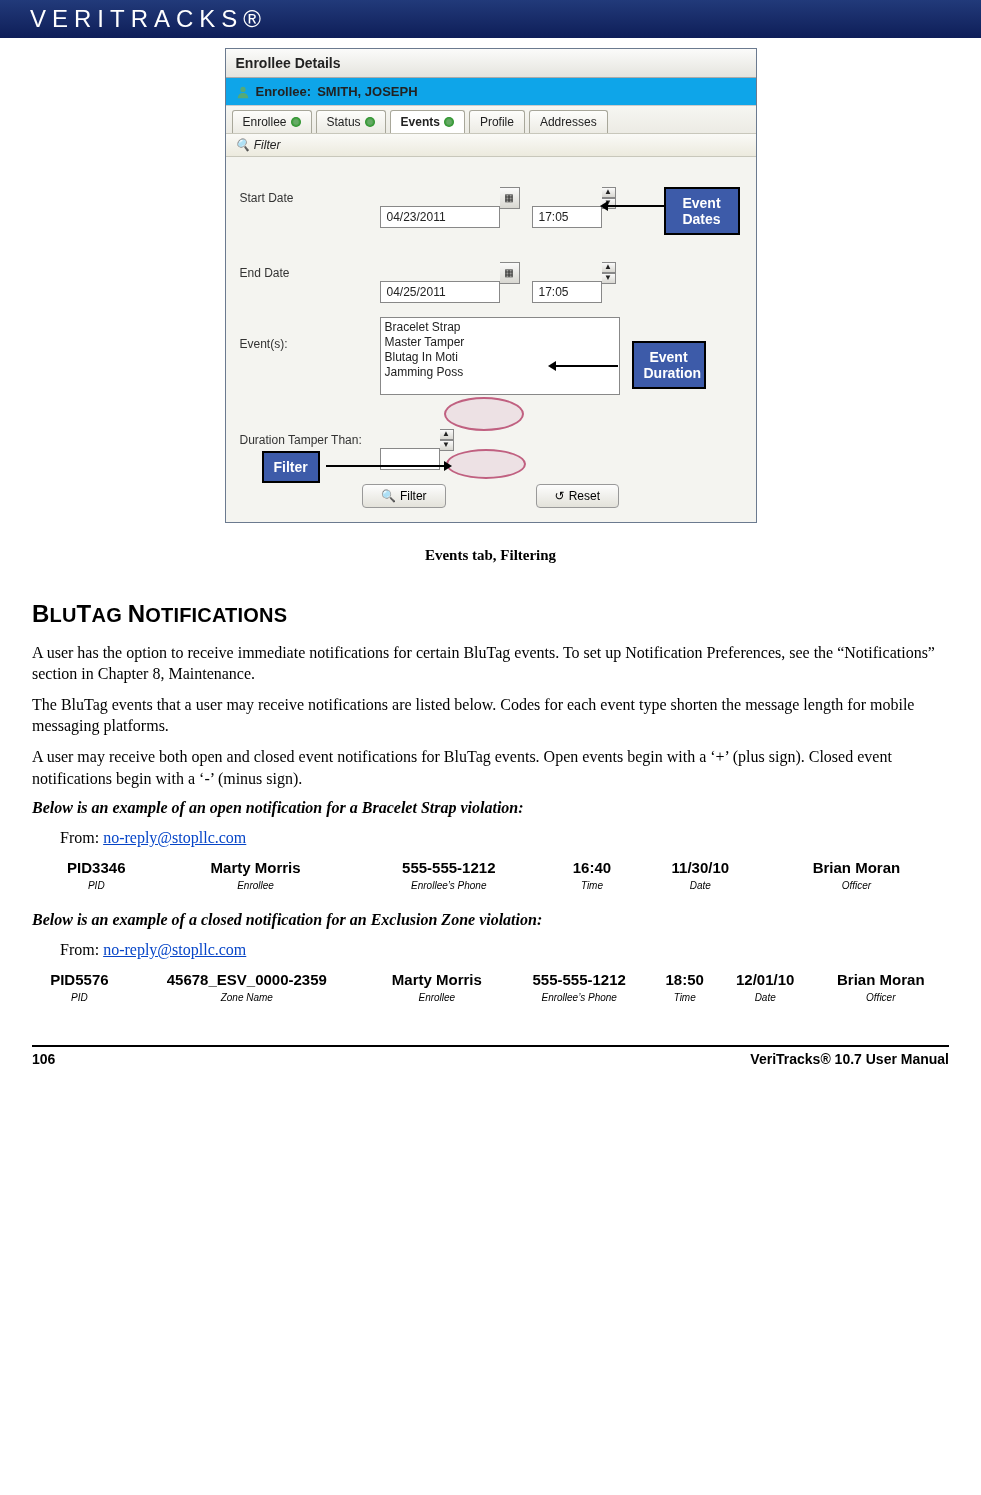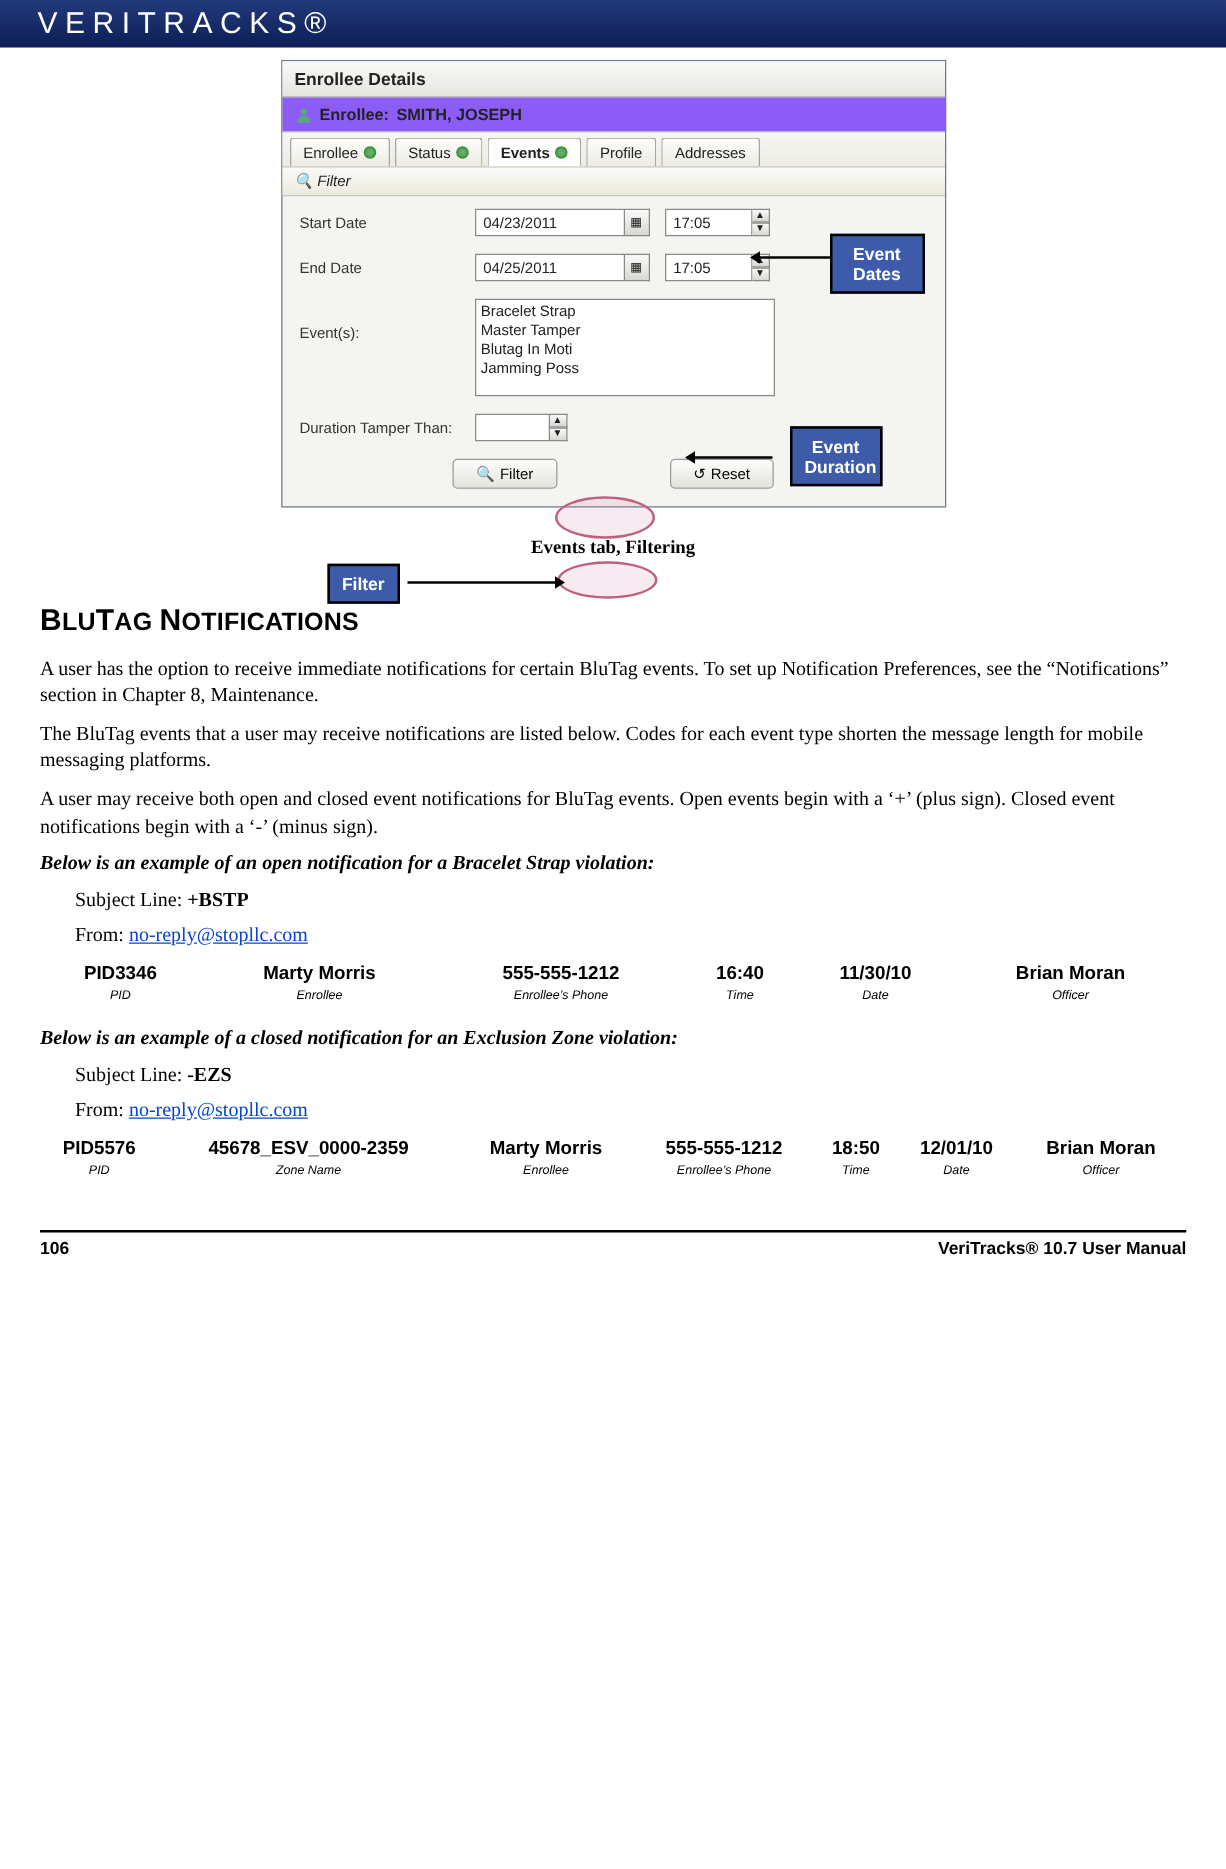--- a/index.html
+++ b/index.html
@@ -3,30 +3,30 @@
 <meta charset="utf-8">
 <style>
   * { margin:0; padding:0; box-sizing:border-box; }
   body { font-family:"Times New Roman",serif; font-size:16px; color:#000; background:#fff; width:981px; }
   .page { width:981px; padding:0 32px 20px 32px; position:relative; }
   .topbar { width:981px; height:38px; background:#1a2a6c; background:linear-gradient(#223a7a,#0e1e58); display:flex; align-items:center; padding-left:30px; }
   .brand { font-family:Liberation Sans, sans-serif; font-size:24px; letter-spacing:6px; color:#fff; font-weight:400; }
   .figurewrap { text-align:center; margin-top:10px; }
   .app-window { width:532px; margin:0 auto; border:1px solid #6b7a8f; font-family:Tahoma,sans-serif; font-size:12px; color:#222; text-align:left; background:#f4f4f0; position:relative; }
   .title-row { background:linear-gradient(#fbfbfa,#e5e4de); border-bottom:1px solid #aaa; padding:6px 10px; font-weight:bold; font-size:14px; }
-  .sub-row { background:#8b5cf6; border-bottom:1px solid #ccc; padding:6px 10px; font-weight:bold; font-size:13px; display:flex; align-items:center; gap:6px;}
+  .sub-row { background:#0ea5e9; border-bottom:1px solid #ccc; padding:6px 10px; font-weight:bold; font-size:13px; display:flex; align-items:center; gap:6px;}
   .user-icon { width:14px; height:14px; display:inline-block; }
   .tabs { display:flex; gap:4px; padding:4px 6px 0 6px; background:linear-gradient(#f6f6f2,#ecebe4); }
   .tab { border:1px solid #a8a79a; border-bottom:none; padding:4px 10px 4px 10px; background:linear-gradient(#fdfdfb,#ecebe4); font-size:12px; border-radius:3px 3px 0 0; display:flex; align-items:center; gap:4px;}
   .tab.active { background:#fff; font-weight:bold; }
   .filter-head { border-top:1px solid #c8c7bb; border-bottom:1px solid #c8c7bb; background:linear-gradient(#fafaf7,#eceade); padding:4px 10px; font-style:italic; }
   .form-area { padding:10px 14px 14px 14px; }
   .form-row { display:flex; align-items:center; margin-bottom:14px; }
   .form-label { width:140px; color:#333; }
-  .input-box { border:1px solid #888; background:#fff; padding:2px 6px; height:22px; display:flex; align-items:center; font-family:Tahoma,sans-serif; font-size:12px; }
+  .input-box { border:1px solid #888; background:#fff; padding:2px 6px; height:22px; display:flex; align-items:center; font-family:Tahoma,sans-serif; font-size:12px;margin-top:39px; }
   .date-box { width:120px; }
   .cal-btn { width:20px; height:22px; border:1px solid #888; border-left:none; background:linear-gradient(#fafafa,#d8d7d1); display:inline-flex;align-items:center;justify-content:center;font-size:10px;}
   .time-box { width:70px; margin-left:12px; }
   .spinner-btn { width:14px; display:flex; flex-direction:column; }
   .spinner-btn span{height:11px;border:1px solid #888;border-left:none;background:linear-gradient(#fafafa,#d8d7d1);font-size:8px;line-height:8px;text-align:center;}
   .list-box { border:1px solid #888; background:#fff; width:240px; height:78px; overflow:hidden; padding:2px 4px; font-size:12px; line-height:15px;}
   .duration-box { width:60px; }
   .btn-row { display:flex; gap:90px; justify-content:center; margin-top:4px; }
   .win-btn { border:1px solid #999; border-radius:4px; padding:4px 18px; background:linear-gradient(#fdfdfd,#e3e2da); font-family:Tahoma,sans-serif; font-size:12px; display:flex;align-items:center;gap:4px;}
   .callout { position:absolute; background:#3d5ba9; color:#fff; font-family:Arial,sans-serif; font-size:14px; font-weight:bold; padding:6px 10px; border:2px solid #000; text-align:center; line-height:16px; z-index:5;}
@@ -163,21 +163,20 @@
     <span class="caption">Events tab, Filtering</span>
   </div>
 
   <h2 class="section"><span style="font-size:24px">B</span>LU<span style="font-size:24px">T</span>AG <span style="font-size:24px">N</span>OTIFICATIONS</h2>
 
   <p class="body">A user has the option to receive immediate notifications for certain BluTag events. To set up Notification Preferences, see the “Notifications” section in Chapter 8, Maintenance.</p>
   <p class="body">The BluTag events that a user may receive notifications are listed below. Codes for each event type shorten the message length for mobile messaging platforms.</p>
   <p class="body">A user may receive both open and closed event notifications for BluTag events. Open events begin with a ‘+’ (plus sign). Closed event notifications begin with a ‘-’ (minus sign).</p>
 
   <p class="ital">Below is an example of an open notification for a Bracelet Strap violation:</p>
-  <p class="indent"><span>Subject Line: </span><b>+BSTP</b></p>
   <p class="indent"><span>From: </span><a class="mail">no-reply@stopllc.com</a></p>
 
   <table class="ntbl">
     <tbody>
         <tr class="hrow">
       <td>PID3346</td>
           <td>Marty Morris</td>
           <td>555-555-1212</td>
           <td>16:40</td>
           <td>11/30/10</td>
@@ -188,21 +187,20 @@
           <td>Enrollee</td>
           <td>Enrollee’s Phone</td>
           <td>Time</td>
           <td>Date</td>
           <td>Officer</td>
     </tr>
   </tbody>
     </table>
 
   <p class="ital" style="margin-top:18px;">Below is an example of a closed notification for an Exclusion Zone violation:</p>
-  <p class="indent"><span>Subject Line: </span><b>-EZS</b></p>
   <p class="indent"><span>From: </span><a class="mail">no-reply@stopllc.com</a></p>
 
   <table class="ntbl">
     <tbody>
         <tr class="hrow">
       <td>PID5576</td>
           <td>45678_ESV_0000-2359</td>
           <td>Marty Morris</td>
           <td>555-555-1212</td>
           <td>18:50</td>

